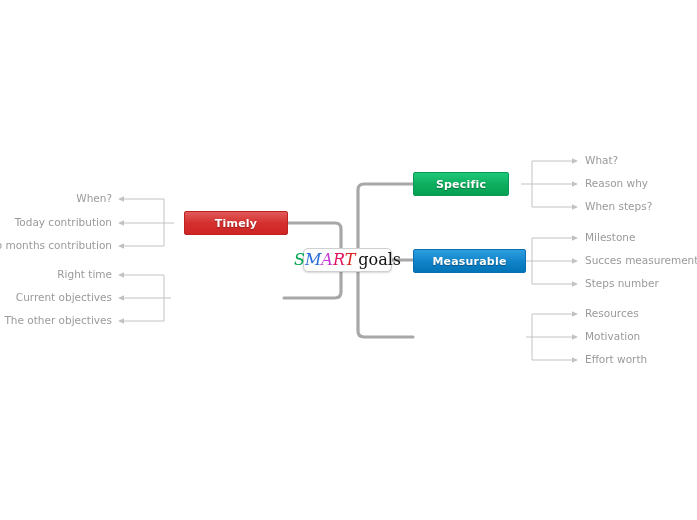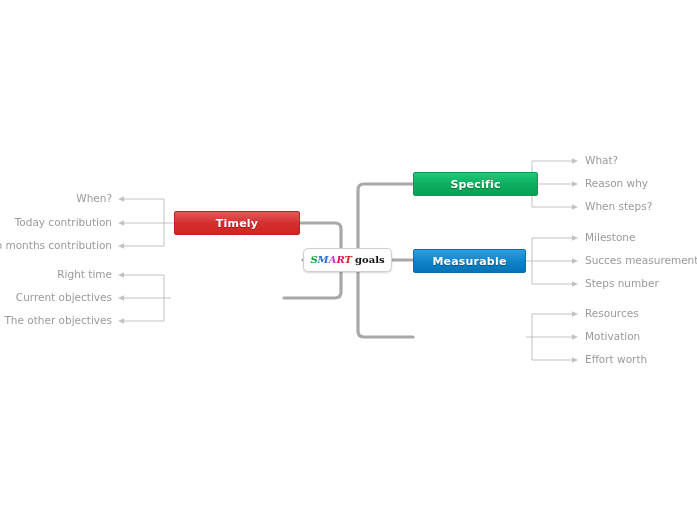--- a/index.html
+++ b/index.html
@@ -39,36 +39,36 @@
     font-size: 11px;
     font-weight: bold;
     font-family: "DejaVu Sans", sans-serif;
     letter-spacing: 0.2px;
     white-space: nowrap;
     border-radius: 2px;
     text-shadow: 0 1px 1px rgba(0,0,0,0.35);
     box-sizing: border-box;
   }
   .node-specific {
-    left: 413px; top: 172px; width: 125px;
+    left: 413px; top: 172px; width: 96px;
     background: linear-gradient(to bottom, #1fc979 0%, #0fae5f 50%, #05a152 100%);
     border: 1px solid #089956;
   }
   .node-measurable {
     left: 413px; top: 249px; width: 113px;
     background: linear-gradient(to bottom, #2e9fe0 0%, #1284c9 50%, #0273b7 100%);
     border: 1px solid #0a6fae;
   }
   .node-achievable {
     left: 413px; top: 325px; width: 113px;
     background: linear-gradient(to bottom, #b86de8 0%, #a558dd 50%, #9b4cd6 100%);
     border: 1px solid #8f45c8;
   }
   .node-timely {
-    left: 174px; top: 211px; width: 126px;
+    left: 184px; top: 211px; width: 104px;
     background: linear-gradient(to bottom, #e05a5a 0%, #d4302f 50%, #cf2424 100%);
     border: 1px solid #c02222;
   }
   .node-relevant {
     left: 171px; top: 286px; width: 113px;
     background: linear-gradient(to bottom, #e892ab 0%, #dd7a96 50%, #d66e8c 100%);
     border: 1px solid #cc6484;
   }
 
   
@@ -81,22 +81,22 @@
     border-radius: 5px;
     box-shadow: 0 1px 2px rgba(0,0,0,0.16);
     box-sizing: border-box;
     display: flex;
     align-items: center;
     justify-content: center;
     z-index: 5;
   }
   #root-label {
     font-family: "DejaVu Serif", serif;
-    font-weight: bold;
-    font-size: 10px;
+    font-weight: normal;
+    font-size: 16px;
     white-space: nowrap;
     line-height: 1;
   }
   #root-label .ltr { font-style: italic; }
   #root-label .goals { color: #111111; margin-left: 3px; }
 
   
   .leaf {
     position: absolute;
     font-size: 10.5px;

